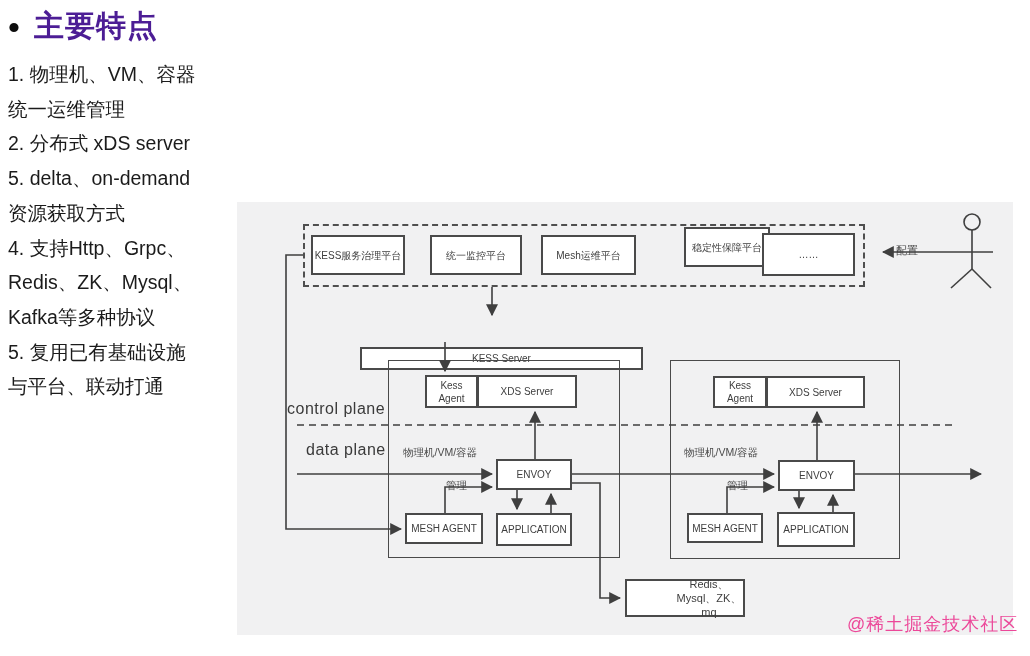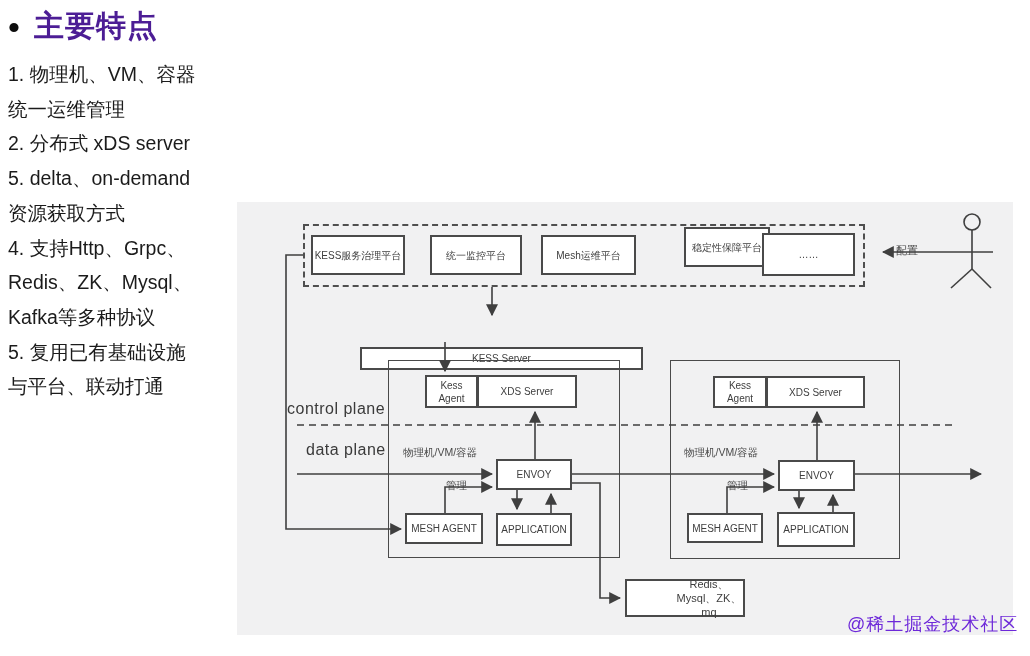--- a/index.html
+++ b/index.html
@@ -22,21 +22,21 @@
     display:flex;align-items:center;justify-content:center;text-align:center;
     font-size:10px;color:#3e3e3e;z-index:2;line-height:1.3;box-sizing:border-box;}
   .group{position:absolute;background:transparent;border:1.5px solid #4a4a4a;
     z-index:2;box-sizing:border-box;}
   .dashed-container{position:absolute;left:303px;top:224px;width:562px;height:63px;
     border:2px dashed #4f4f4f;z-index:2;box-sizing:border-box;background:transparent;}
   .lbl{position:absolute;z-index:3;color:#3c3c3c;white-space:nowrap;}
   .plane-lbl{font-size:16px;letter-spacing:0.5px;color:#3a3a3a;}
   .small-lbl{font-size:10.5px;color:#4a4a4a;}
   .watermark{position:absolute;left:847px;top:612px;font-size:18px;
-    color:#6d28d9;z-index:3;letter-spacing:1px;}
+    color:#ec4899;z-index:3;letter-spacing:1px;}
   svg.wires{position:absolute;left:0;top:0;z-index:5;pointer-events:none;}
 </style>
 </head>
 <body>
 
 <div class="sidebar">
   <div class="title-row">
     <span class="bullet">•</span>
     <span class="page-title">主要特点</span>
   </div>

